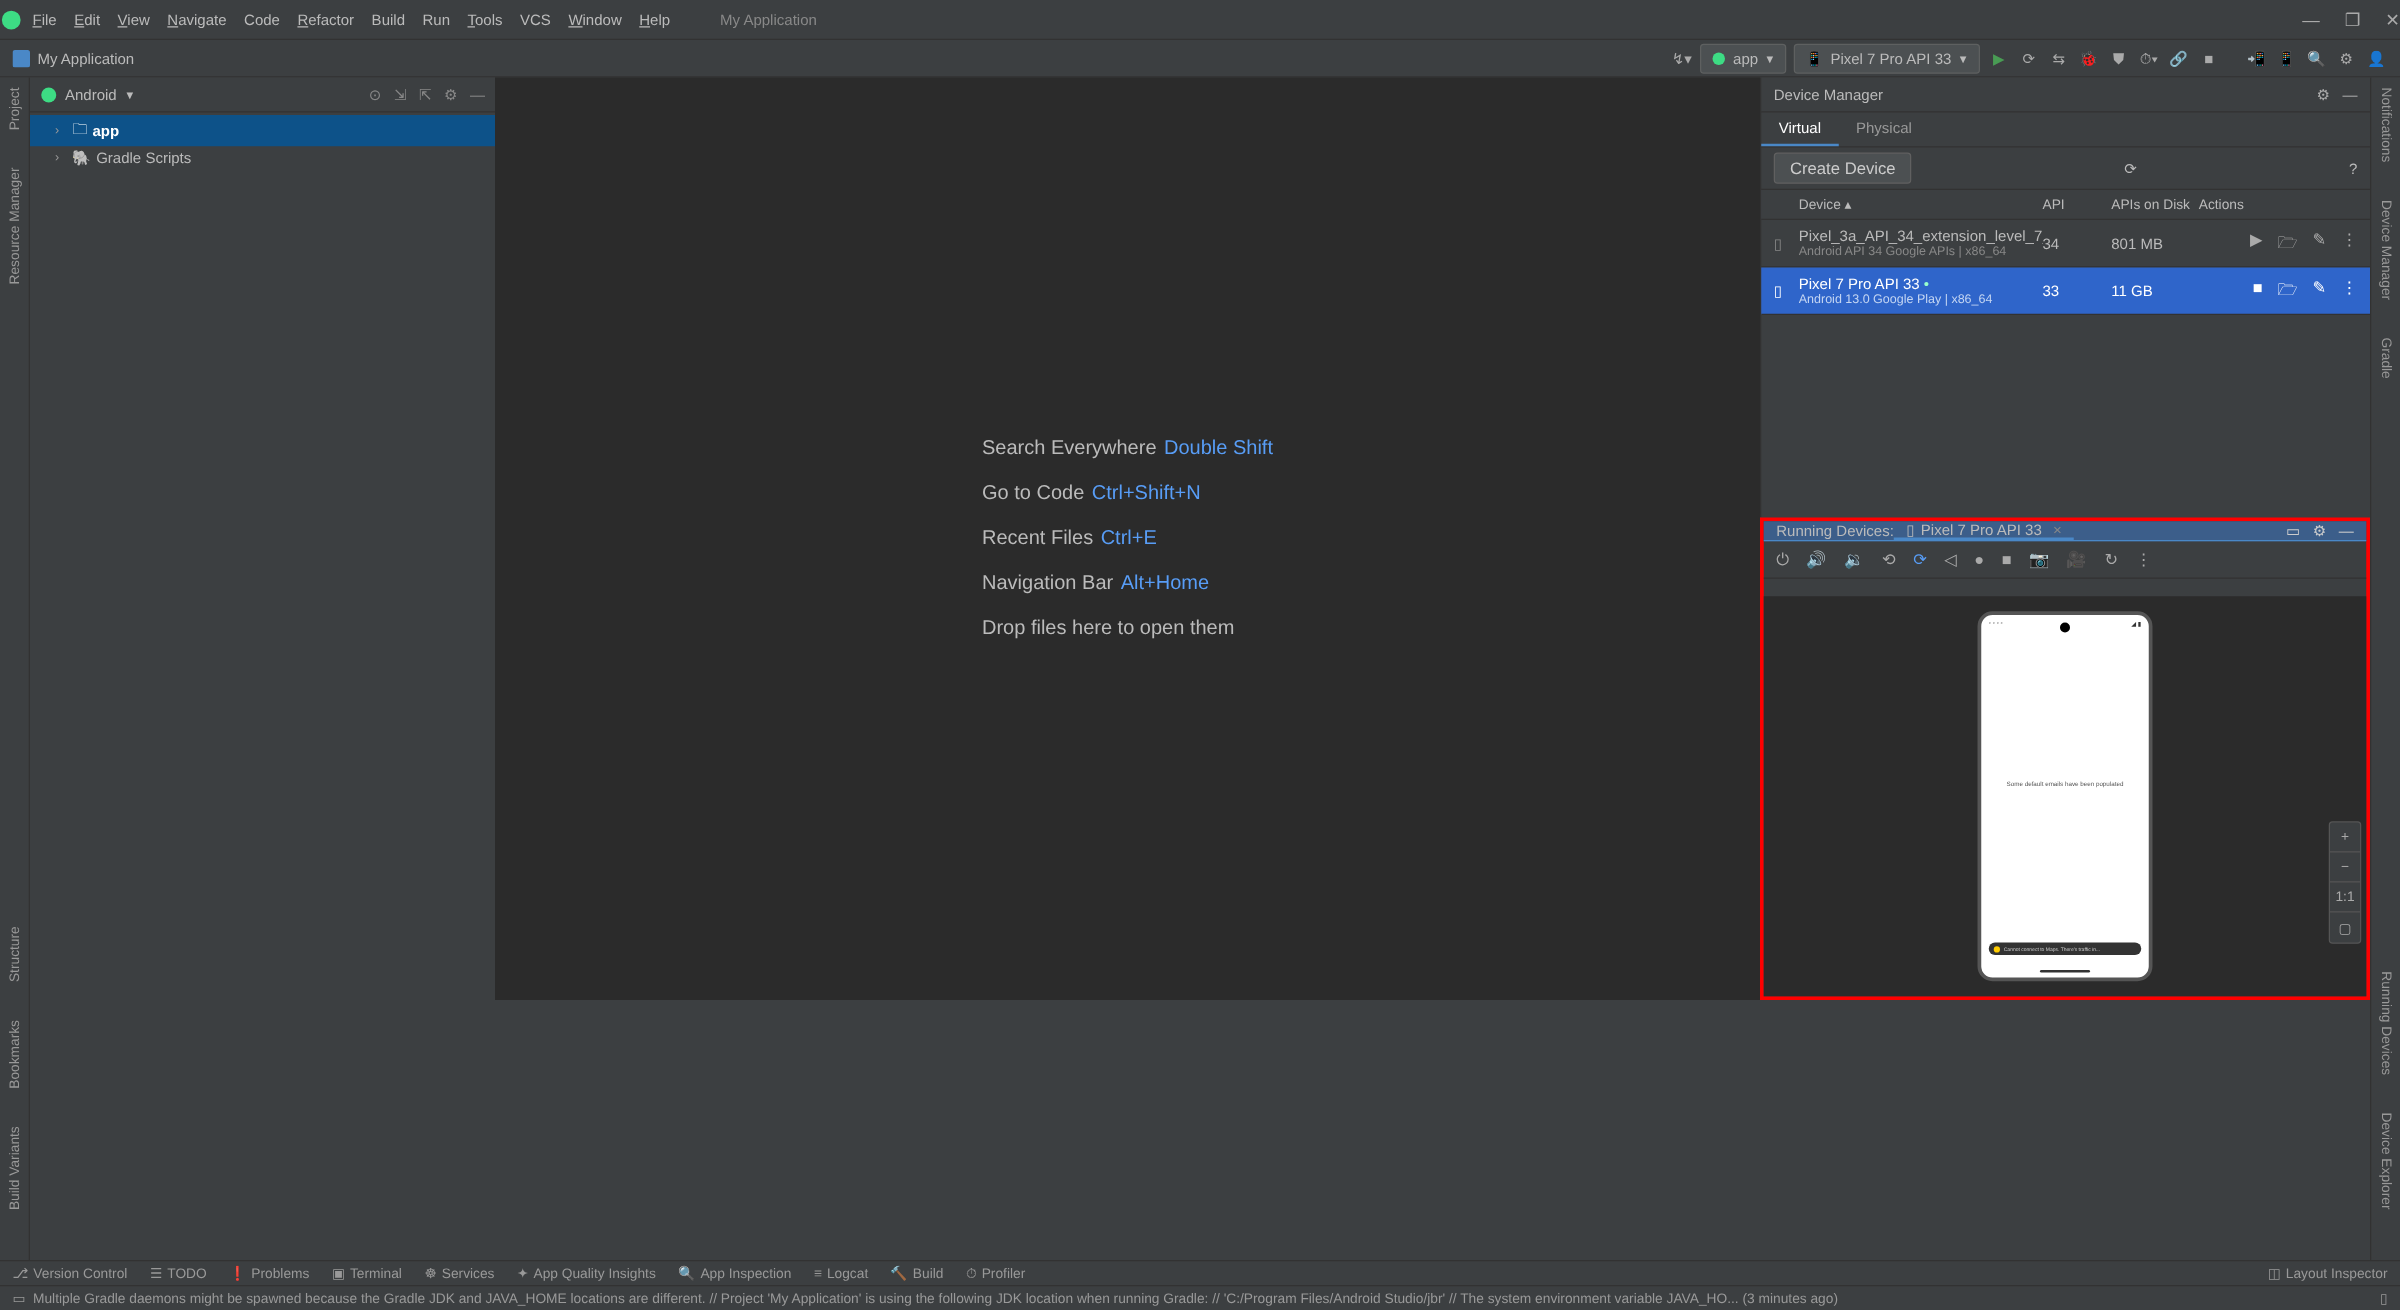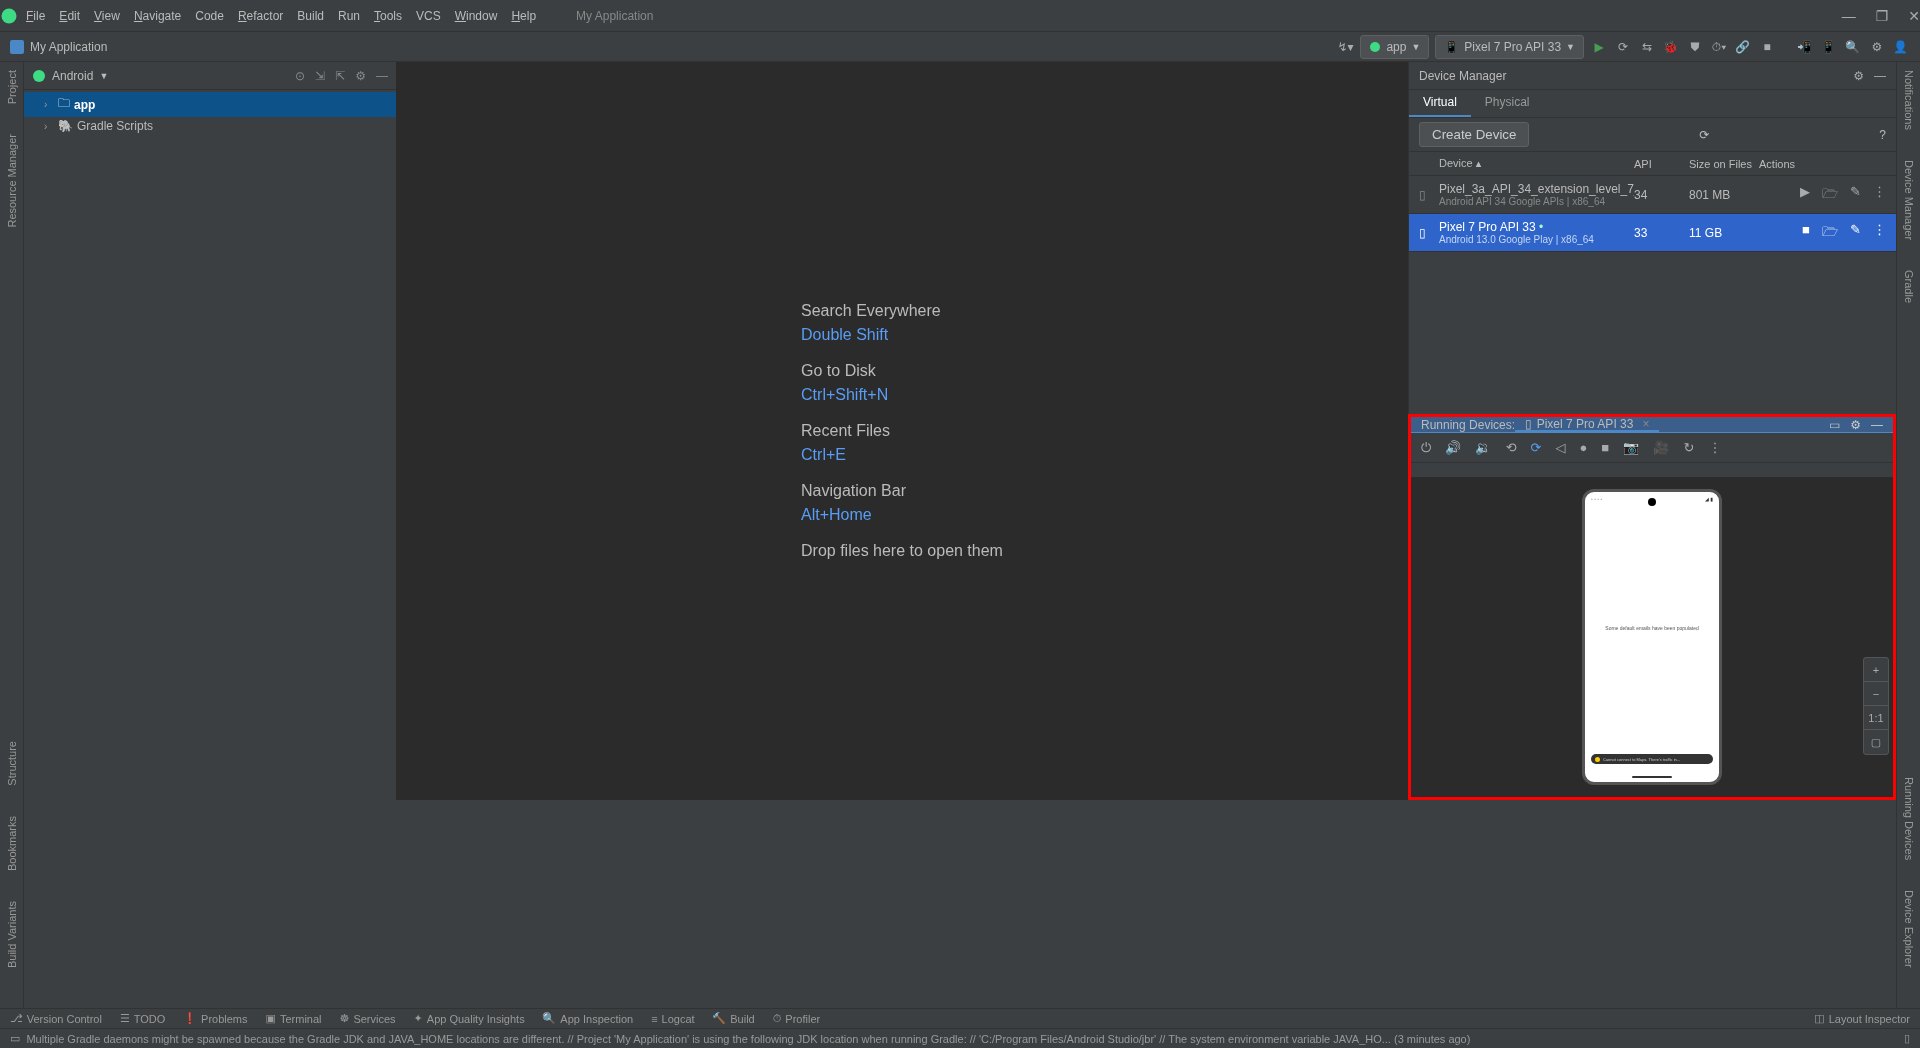--- a/index.html
+++ b/index.html
@@ -38,21 +38,21 @@
 .tree { padding: 2px 0; }
 .tree-row { display: flex; align-items: center; padding: 2px 6px; gap: 4px; cursor: pointer; }
 .tree-row.selected { background: #0d5289; color: #fff; }
 .indent1 { padding-left: 20px; }
 .indent2 { padding-left: 20px; }
 .chev { font-size: 10px; color: #999; width: 10px; }
 
 
 .editor-area { position: absolute; left: 396px; top: 62px; right: 512px; bottom: 248px; background: #2b2b2b; display: flex; align-items: center; justify-content: center; }
 .editor-hints { display: flex; flex-direction: column; gap: 18px; font-size: 16px; color: #bbbbbb; }
-.hint-row { display: flex; gap: 6px; flex-direction: column; }
+.hint-row { display: flex; gap: 6px; }
 .hint-key { color: #589df6; }
 
 
 .dm-panel { position: absolute; right: 24px; top: 62px; width: 488px; height: 352px; background: #3c3f41; border-left: 1px solid #323232; }
 .dm-header { height: 28px; display: flex; align-items: center; padding: 0 10px; border-bottom: 1px solid #323232; }
 .dm-tools { margin-left: auto; display: flex; gap: 10px; color: #aaa; }
 .dm-tabs { display: flex; border-bottom: 1px solid #323232; height: 28px; }
 .dm-tab { padding: 5px 14px; cursor: pointer; color: #999; }
 .dm-tab.active { color: #fff; border-bottom: 2px solid #4a88c7; }
 .dm-toolbar { height: 34px; display: flex; align-items: center; padding: 0 10px; gap: 14px; border-bottom: 1px solid #323232; justify-content: space-between; }
@@ -226,21 +226,21 @@
   </div>
 </div>
 
 <div class="editor-area">
   <div class="editor-hints">
     <div class="hint-row">
         <span>Search Everywhere</span>
         <span class="hint-key">Double Shift</span>
       </div>
     <div class="hint-row">
-        <span>Go to Disk</span>
+        <span>Go to Code</span>
         <span class="hint-key">Ctrl+Shift+N</span>
       </div>
     <div class="hint-row">
         <span>Recent Files</span>
         <span class="hint-key">Ctrl+E</span>
       </div>
     <div class="hint-row">
         <span>Navigation Bar</span>
         <span class="hint-key">Alt+Home</span>
       </div>
@@ -263,21 +263,21 @@
     <div class="dm-tab">Physical</div>
   </div>
   <div class="dm-toolbar">
     <button class="btn-create">Create Device</button>
     <span>⟳</span>
     <span>?</span>
   </div>
   <div class="dm-table-head">
     <span class="col-device"><span>Device</span> ▴</span>
     <span class="col-api">API</span>
-    <span class="col-size">Size on Files</span>
+    <span class="col-size">APIs on Disk</span>
     <span class="col-actions">Actions</span>
   </div>
   <div class="dm-row">
     <span class="dm-row-icon">▯</span>
     <div class="dm-row-info">
       <div>Pixel_3a_API_34_extension_level_7_x86...</div>
       <div class="sub">Android API 34 Google APIs | x86_64</div>
     </div>
     <span class="col-api">34</span>
     <span class="col-size">801 MB</span>

